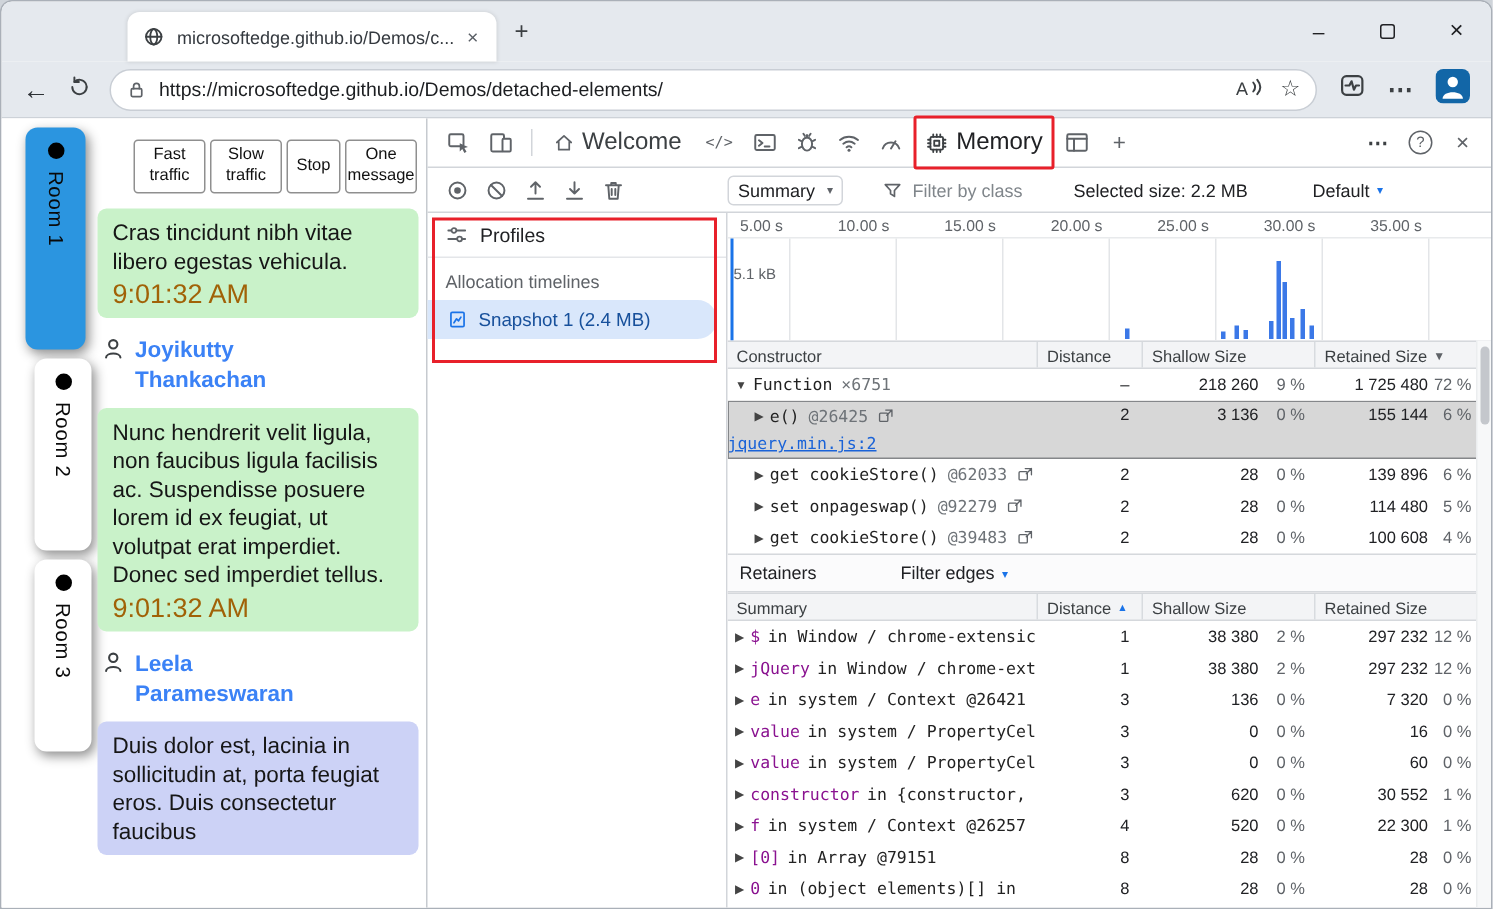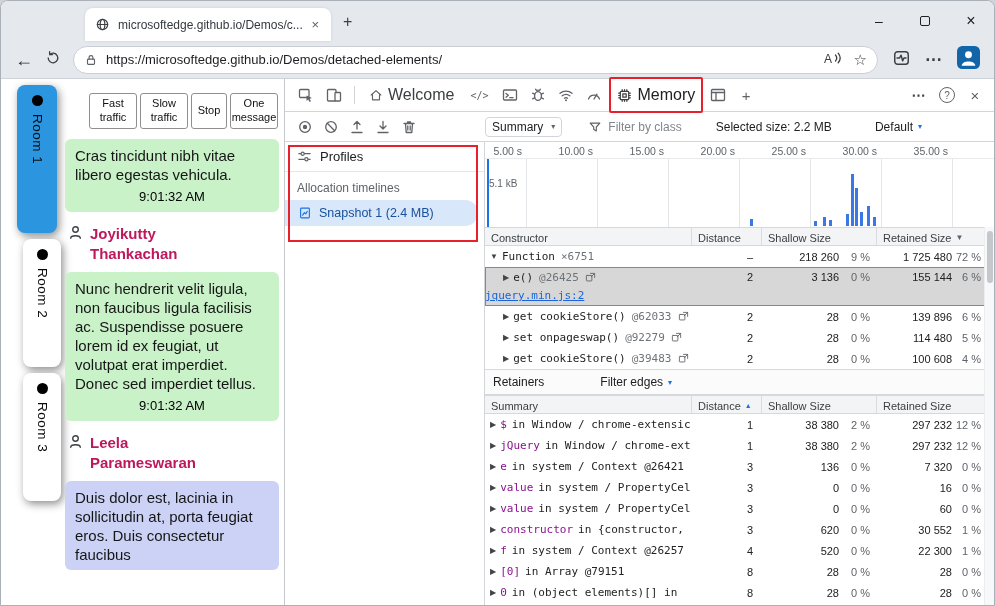--- a/index.html
+++ b/index.html
@@ -43,23 +43,23 @@
   .room2 { left:22px; top:160px; width:38px; height:128px; background:#fff; }
   .room3 { left:22px; top:294px; width:38px; height:128px; background:#fff; }
 
   .chat-main { position:absolute; left:62px; top:0; width:218px; height:100%; }
   .ctrl-row { display:flex; gap:3px; margin:14px 0 0 26px; }
   .ctrl-btn { font-family:"Liberation Sans",sans-serif; font-size:11px; line-height:1.25; background:#fff; border:1px solid #8f8f8f; border-radius:3px; padding:3px 4px; height:36px; width:48px; color:#111; text-align:center; display:flex; align-items:center; justify-content:center; }
   .ctrl-btn.narrow { width:36px; }
   .bubble { width:214px; border-radius:6px; padding:7px 10px 6px 10px; font-size:15px; line-height:19px; color:#161616; margin-left:2px; }
   .bubble.green { background:#c9f2c9; }
   .bubble.blue { background:#ccd2f6; }
-  .bubble .time { display:block; text-align:center; font-size:13px; color:#000000; margin-top:3px; }
+  .bubble .time { display:block; text-align:left; font-size:18px; color:#a16207; margin-top:3px; }
   .sender { display:flex; align-items:flex-start; gap:6px; margin:12px 0 8px 4px; }
-  .sender .sname { font-size:15px; font-weight:bold; color:#be185d; width:120px; line-height:20px; }
+  .sender .sname { font-size:15px; font-weight:bold; color:#3b82f6; width:120px; line-height:20px; }
   .m1 { margin-top:10px; }
   .m2 { margin-top:2px; }
   .m3 { margin-top:2px; }
 
   
   .devtools { flex:1; border-left:1px solid #c6cacf; display:flex; flex-direction:column; font-size:12px; color:#3c4043; min-width:0; }
   .dt-tabbar { height:33px; flex:none; border-bottom:1px solid #d2d5da; display:flex; align-items:center; padding:0 6px 0 8px; gap:2px; }
   .icon-btn { width:26px; height:26px; display:flex; align-items:center; justify-content:center; flex:none; }
   .dt-divider { width:1px; height:18px; background:#d2d5da; margin:0 5px; flex:none; }
   .dt-tab { display:flex; align-items:center; gap:5px; padding:0 7px; height:32px; font-size:16px; color:#3c4043; flex:none; }

